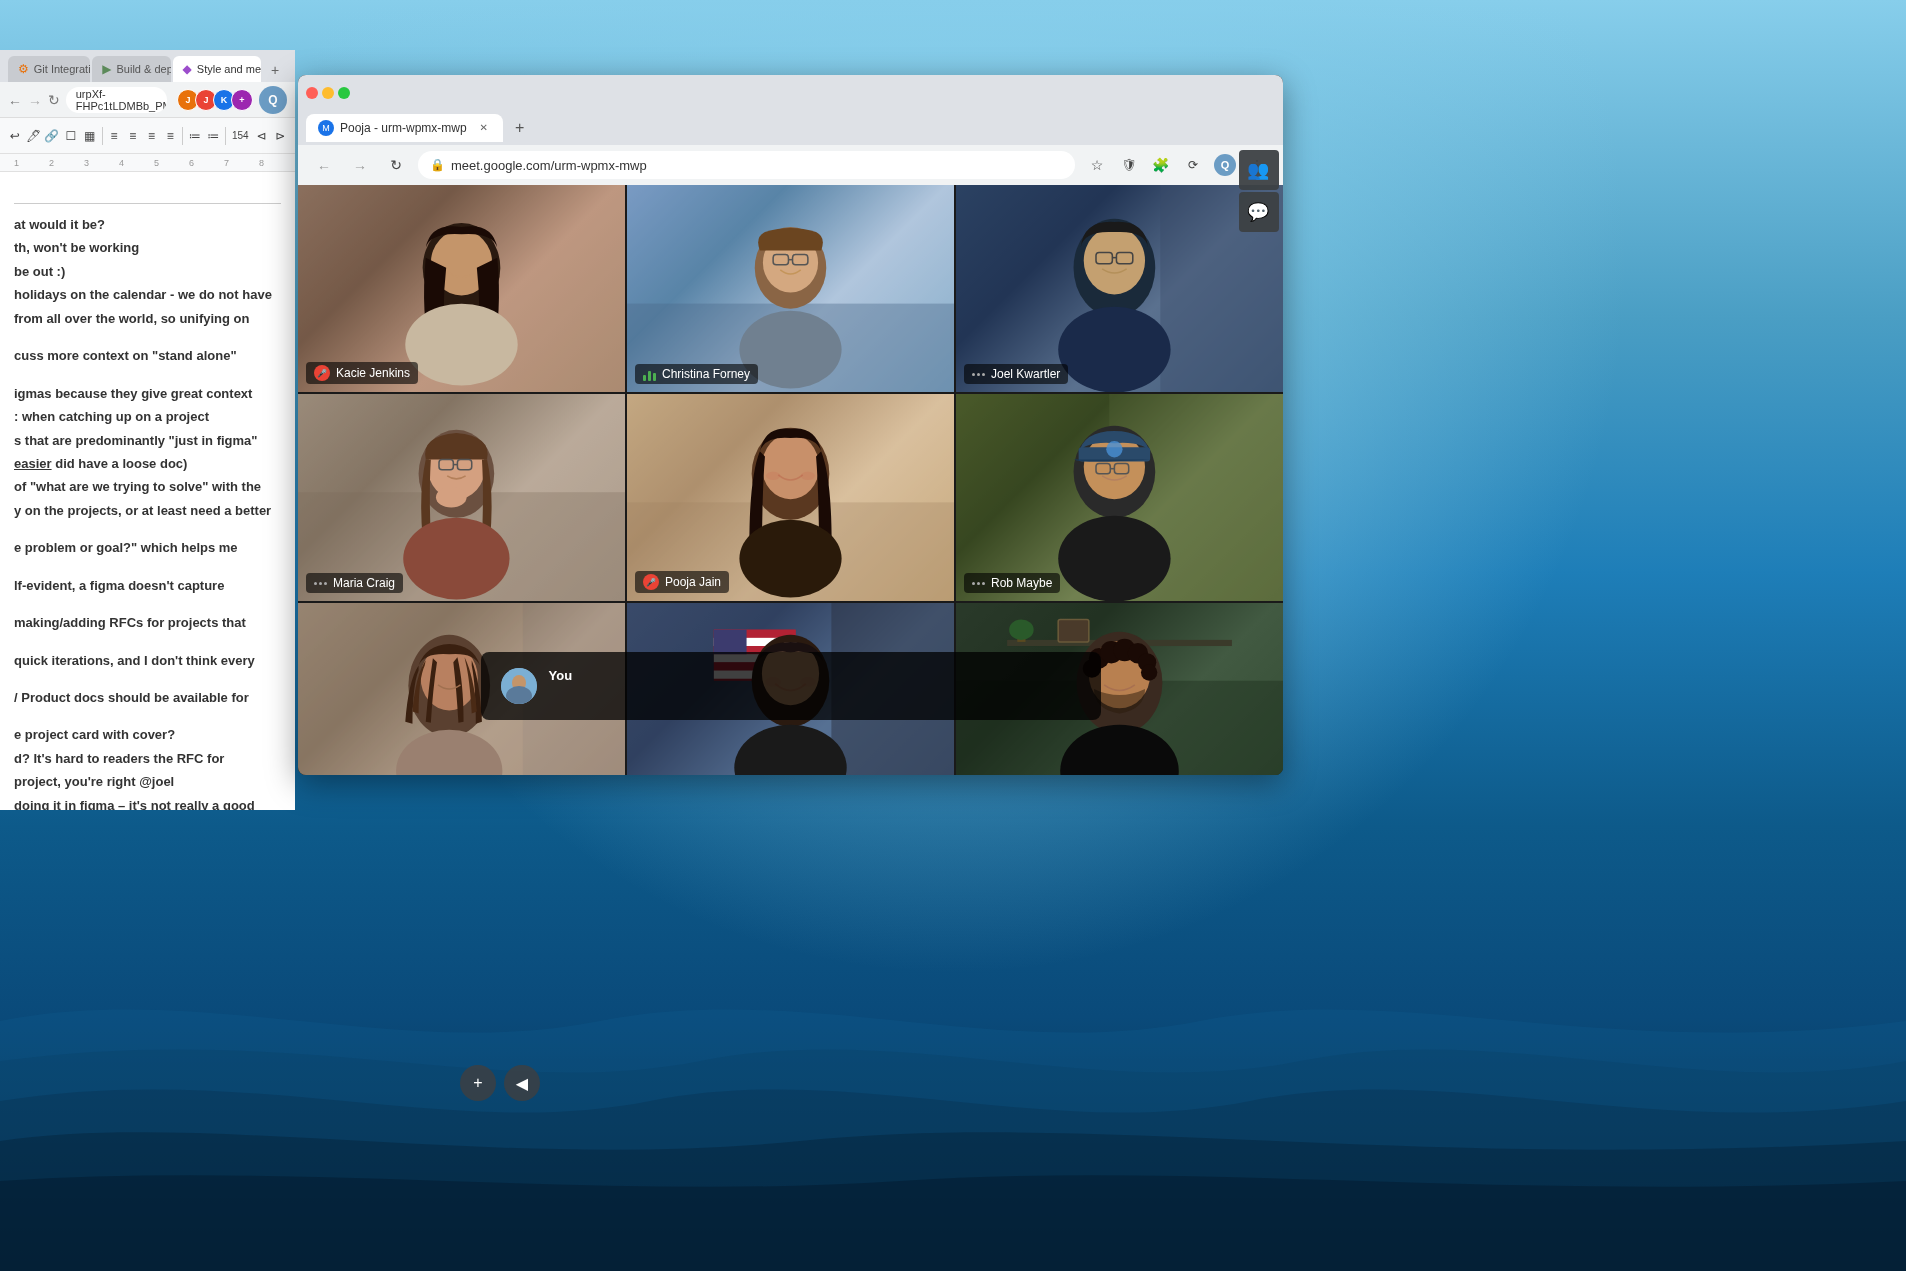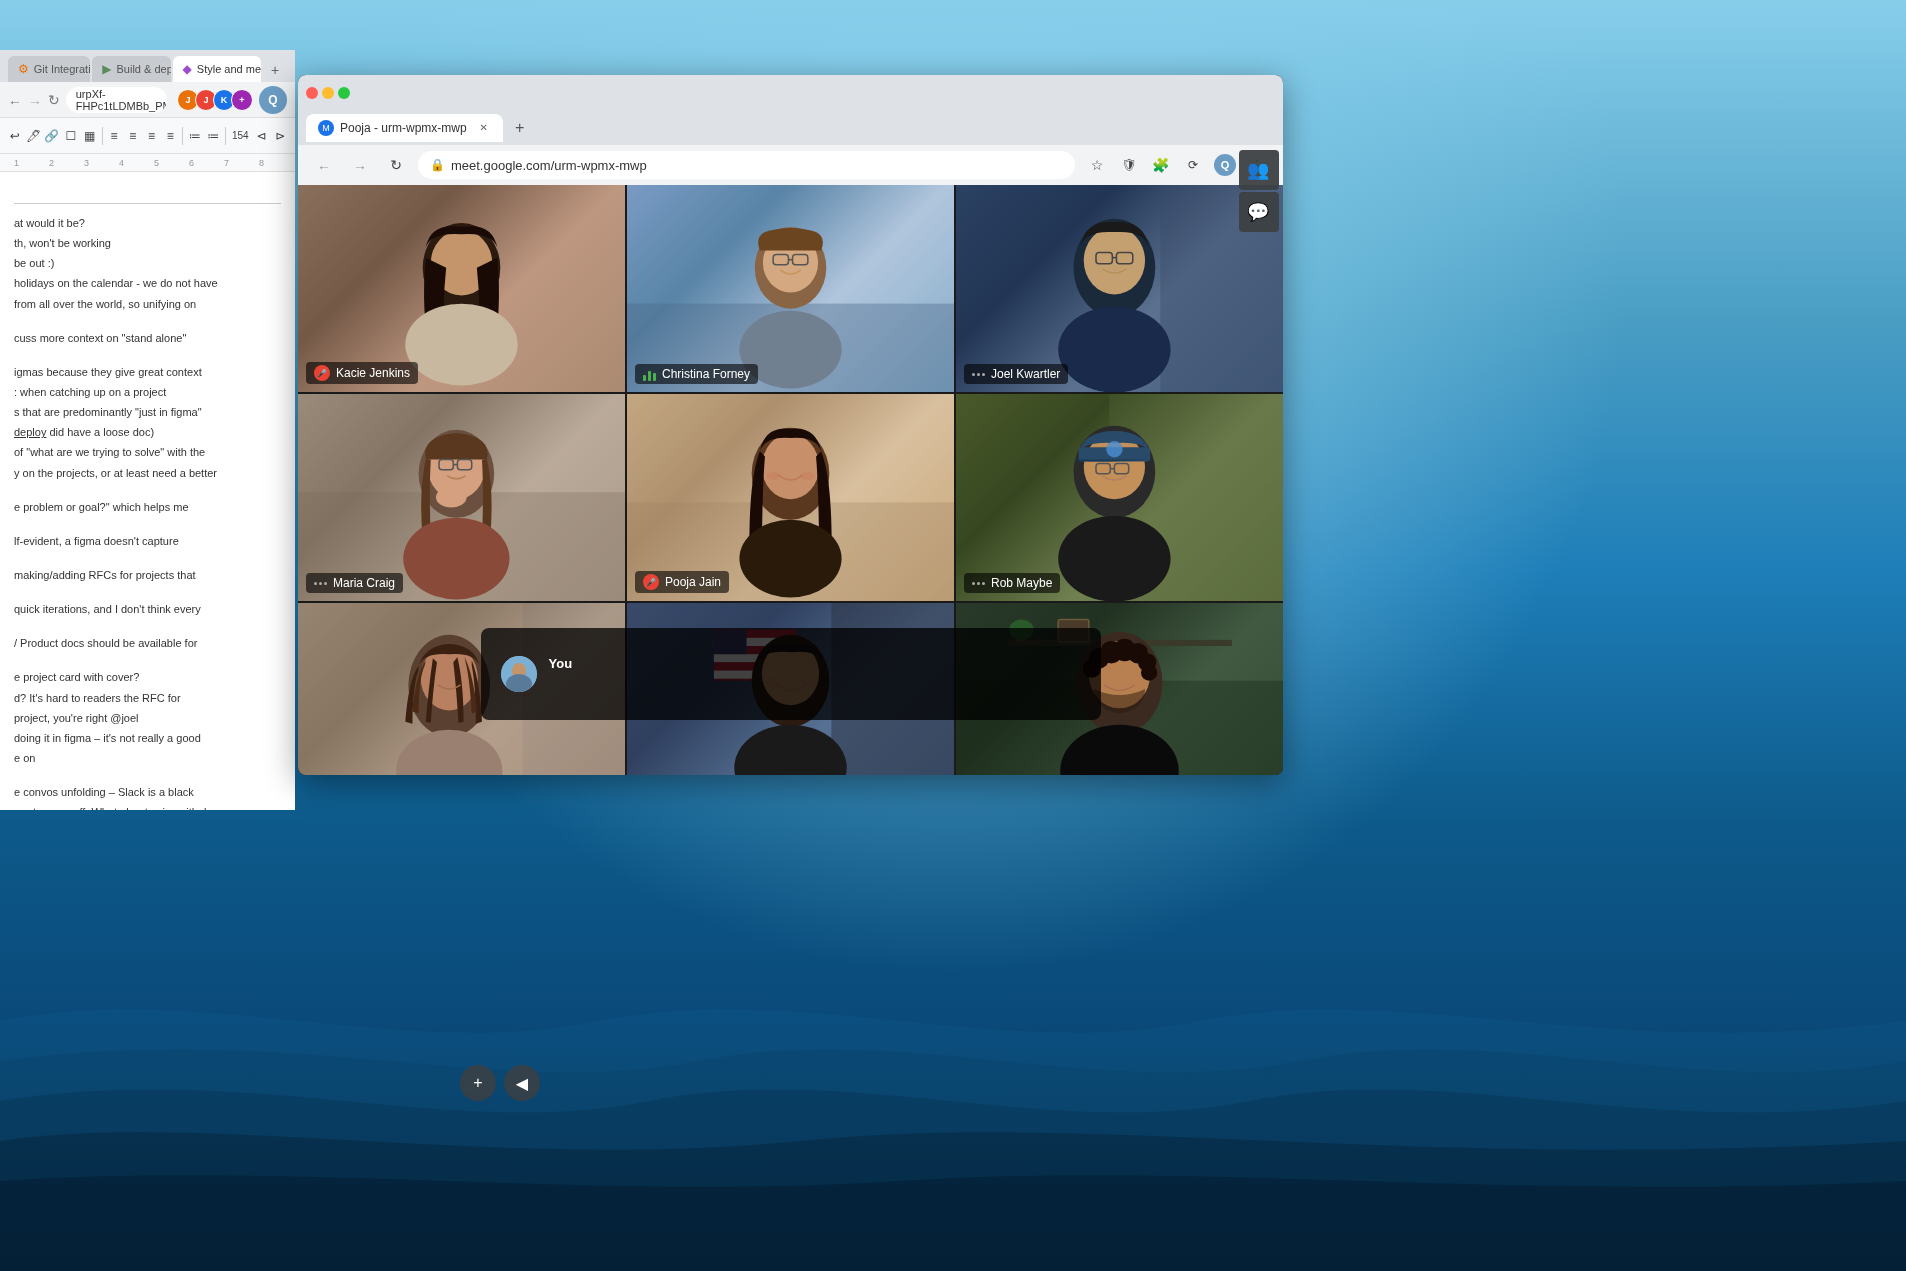--- a/index.html
+++ b/index.html
@@ -250,21 +250,21 @@
 
     
     .caption-box {
       position: absolute;
       bottom: 55px;
       left: 50%;
       transform: translateX(-50%);
       width: 620px;
       background: rgba(0,0,0,0.75);
       border-radius: 8px;
-      padding: 28px 20px;
+      padding: 16px 20px;
       color: white;
     }
 
     .caption-avatar {
       width: 36px;
       height: 36px;
       border-radius: 50%;
       background: #7bafd4;
       flex-shrink: 0;
       overflow: hidden;
@@ -370,23 +370,24 @@
     }
 
     .left-ruler {
       height: 18px;
       background: #f8f9fa;
       border-bottom: 1px solid #e0e0e0;
     }
 
     .left-content {
       padding: 12px 14px;
-      font-size: 11px;
+      font-size: 13px;
       color: #333;
       line-height: 1.65;
+      font-weight: bold;
     }
 
     .text-line {
       margin-bottom: 2px;
     }
 
     .text-line.blank { height: 12px; }
 
     .underline-text { text-decoration: underline; }
 
@@ -539,21 +540,21 @@
     <div class="text-line">th, won't be working</div>
     <div class="text-line">be out :)</div>
     <div class="text-line">holidays on the calendar - we do not have</div>
     <div class="text-line">from all over the world, so unifying on</div>
     <div class="text-line blank"></div>
     <div class="text-line">cuss more context on "stand alone"</div>
     <div class="text-line blank"></div>
     <div class="text-line">igmas because they give great context</div>
     <div class="text-line">: when catching up on a project</div>
     <div class="text-line">s that are predominantly "just in figma"</div>
-    <div class="text-line"><span class="underline-text">deploy</span> did have a loose doc)</div>
+    <div class="text-line"><span class="underline-text">easier</span> did have a loose doc)</div>
     <div class="text-line">of "what are we trying to solve" with the</div>
     <div class="text-line">y on the projects, or at least need a better</div>
     <div class="text-line blank"></div>
     <div class="text-line">e problem or goal?" which helps me</div>
     <div class="text-line blank"></div>
     <div class="text-line">lf-evident, a figma doesn't capture</div>
     <div class="text-line blank"></div>
     <div class="text-line">making/adding RFCs for projects that</div>
     <div class="text-line blank"></div>
     <div class="text-line">quick iterations, and I don't think every</div>

